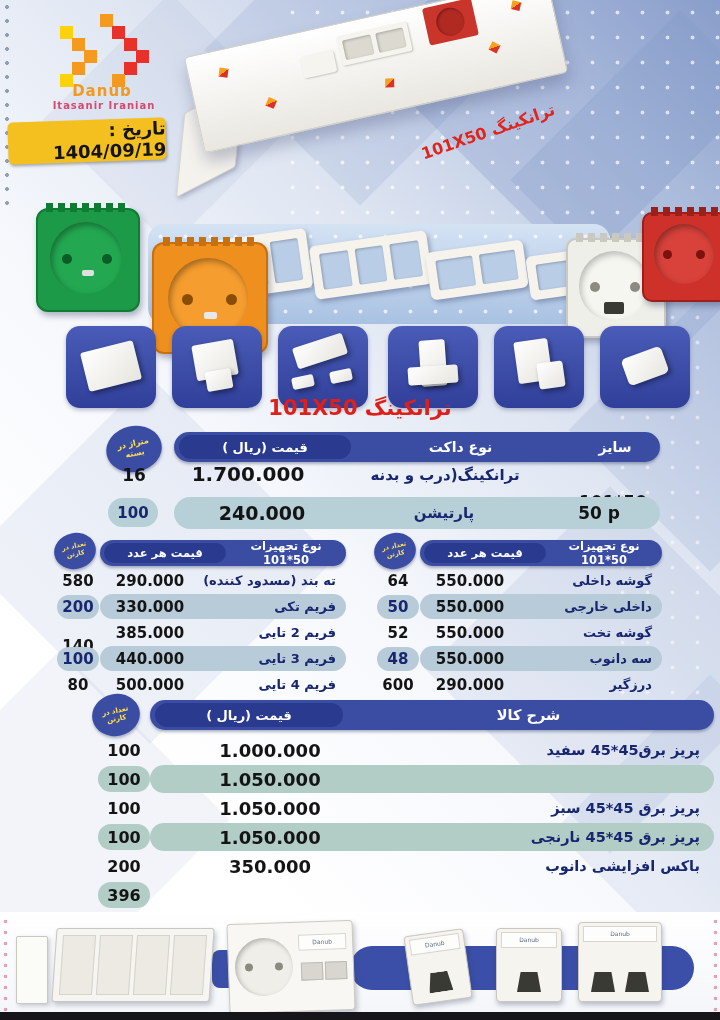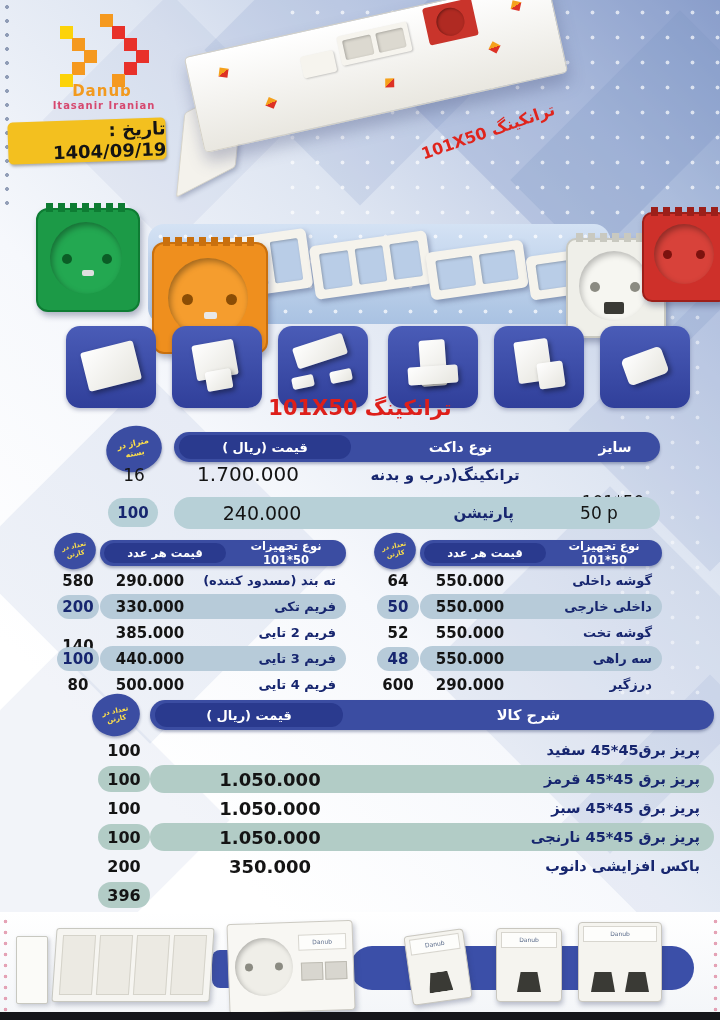--- a/index.html
+++ b/index.html
@@ -5,21 +5,21 @@
   html,body{margin:0;padding:0;background:#dfe3ea;}
   .page{position:relative;width:720px;height:1020px;margin:0 auto;overflow:hidden;
     background:linear-gradient(225deg,#8ea2cd 0%,#b9c7e3 14%,#dfe6f2 34%,#f6f8fc 55%,#ffffff 78%);
     font-family:"DejaVu Sans",sans-serif;}
   .abs{position:absolute;}
   .geo{position:absolute;background:#7d94c5;transform:rotate(45deg);}
   .dots{position:absolute;background-image:radial-gradient(circle,rgba(255,255,255,.9) 1.6px,rgba(255,255,255,0) 2.3px);background-size:25px 25px;}
   .edge-dots{position:absolute;background-image:radial-gradient(circle,rgba(70,90,130,.55) 1.6px,rgba(0,0,0,0) 2.2px);background-size:14px 14px;}
   .pink-dots{position:absolute;background-image:radial-gradient(circle,rgba(223,140,164,.8) 1.5px,rgba(0,0,0,0) 2.1px);background-size:11px 11px;}
   .fa{direction:rtl;unicode-bidi:isolate;}
-  .num{font-weight:normal;color:#141414;}
+  .num{font-weight:bold;color:#141414;}
   .navy{color:#17266f;font-weight:bold;}
   .pill{background:#3b4da2;border-radius:999px;box-shadow:0 2px 3px rgba(30,40,90,.35);}
   .pilldark{background:#2a3a8e;border-radius:999px;}
   .qcirc{background:#3b4da2;color:#ffe14a;font-weight:bold;display:flex;align-items:center;justify-content:center;text-align:center;border-radius:50%;box-shadow:0 2px 3px rgba(30,40,90,.35);line-height:1.2;}
   .hl1{background:#b7d0d7;border-radius:999px;}
   .hl2{background:#b7cbd9;border-radius:999px;}
   .hl3{background:#b2ccc6;border-radius:999px;}
   .sq{position:absolute;width:13px;height:13px;}
   .socket{position:absolute;box-shadow:2px 4px 6px rgba(40,50,90,.35);}
   .teeth{position:absolute;top:-7px;left:8%;width:84%;height:9px;background:repeating-linear-gradient(90deg,currentColor 0 7px,rgba(0,0,0,0) 7px 12px);}
@@ -184,21 +184,21 @@
   <div>
     <div class="abs num" style="left:112px;top:465px;width:44px;text-align:center;font-size:17px;">16</div>
     <div class="abs num" style="left:178px;top:462px;width:140px;text-align:center;font-size:20px;">1.700.000</div>
     <div class="abs fa navy" style="left:355px;top:466px;width:180px;text-align:center;font-size:15px;">ترانکینگ(درب و بدنه</div>
     <div class="abs num fa" style="left:572px;top:492px;width:82px;text-align:center;font-size:17px;">‎101*50‎</div>
   </div>
   <div>
     <div class="abs hl1 navy" style="left:108px;top:498px;width:50px;height:29px;display:flex;align-items:center;justify-content:center;font-size:15px;">100</div>
     <div class="abs hl1" style="left:174px;top:497px;width:486px;height:32px;">
       <div class="abs num" style="left:28px;top:5px;width:120px;text-align:center;font-size:19px;">240.000</div>
-      <div class="abs fa navy" style="left:200px;top:7px;width:140px;font-size:15px;">پارتیشن</div>
+      <div class="abs fa navy" style="left:200px;top:7px;width:140px;text-align:center;font-size:15px;">پارتیشن</div>
       <div class="abs num fa" style="left:390px;top:6px;width:70px;text-align:center;font-size:17px;">‎50 p</div>
     </div>
   </div>
 
   <div class="qcirc fa" style="position:absolute;left:54px;top:533px;width:42px;height:36px;font-size:6.5px;transform:rotate(-12deg);padding:2px;box-sizing:border-box;">تعداد در کارتن</div>
   <div class="pill hdr-flex" style="position:absolute;left:100px;top:540px;width:246px;height:26px;">
     <div class="pilldark fa" style="width:122px;height:20px;margin-left:4px;display:flex;align-items:center;justify-content:center;font-size:11.5px;font-weight:bold;color:#fff;">قیمت هر عدد</div>
     <div class="fa" style="flex:1;text-align:center;font-size:11.5px;font-weight:bold;color:#fff;">نوع تجهیزات ‎101*50‎</div>
   </div>
   <div class="t2cnt" style="left:57px;top:569px;">580</div>
@@ -243,41 +243,41 @@
     <div class="t2name fa">داخلی خارجی</div>
   </div>
   <div class="t2cnt" style="left:377px;top:621px;">52</div>
   <div class="t2row" style="left:420px;top:620px;width:242px;">
     <div class="t2price">550.000</div>
     <div class="t2name fa">گوشه تخت</div>
   </div>
   <div class="t2cnt hl2 cnt-hl" style="left:377px;top:647px;">48</div>
   <div class="t2row hl2" style="left:420px;top:646px;width:242px;">
     <div class="t2price">550.000</div>
-    <div class="t2name fa">سه راهی</div>
+    <div class="t2name fa">سه دانوب</div>
   </div>
   <div class="t2cnt" style="left:377px;top:673px;">600</div>
   <div class="t2row" style="left:420px;top:672px;width:242px;">
     <div class="t2price">290.000</div>
     <div class="t2name fa">درزگیر</div>
   </div>
 
   <div class="qcirc fa" style="position:absolute;left:92px;top:694px;width:48px;height:42px;font-size:7px;transform:rotate(-12deg);padding:2px;box-sizing:border-box;">تعداد در کارتن</div>
   <div class="pill hdr-flex" style="position:absolute;left:150px;top:700px;width:564px;height:30px;">
     <div class="pilldark fa" style="width:188px;height:24px;margin-left:5px;display:flex;align-items:center;justify-content:center;font-size:13px;font-weight:bold;color:#fff;">قیمت (ریال )</div>
     <div class="fa" style="flex:1;text-align:center;font-size:14.5px;font-weight:bold;color:#fff;">شرح کالا</div>
   </div>
   <div class="t3cnt" style="left:98px;top:737px;">100</div>
   <div class="t3row" style="left:150px;top:736px;width:564px;">
+    <div class="t3price">1.000.000</div>
     <div class="t3name fa">پریز برق45*45 سفید</div>
   </div>
   <div class="t3cnt hl3 cnt-hl" style="left:98px;top:766px;">100</div>
   <div class="t3row hl3" style="left:150px;top:765px;width:564px;">
     <div class="t3price">1.050.000</div>
-    <div class="t3name fa">پریز برق 45*45 قرمز</div>
   </div>
   <div class="t3cnt" style="left:98px;top:795px;">100</div>
   <div class="t3row" style="left:150px;top:794px;width:564px;">
     <div class="t3price">1.050.000</div>
     <div class="t3name fa">پریز برق 45*45 سبز</div>
   </div>
   <div class="t3cnt hl3 cnt-hl" style="left:98px;top:824px;">100</div>
   <div class="t3row hl3" style="left:150px;top:823px;width:564px;">
     <div class="t3price">1.050.000</div>
     <div class="t3name fa">پریز برق 45*45 نارنجی</div>

